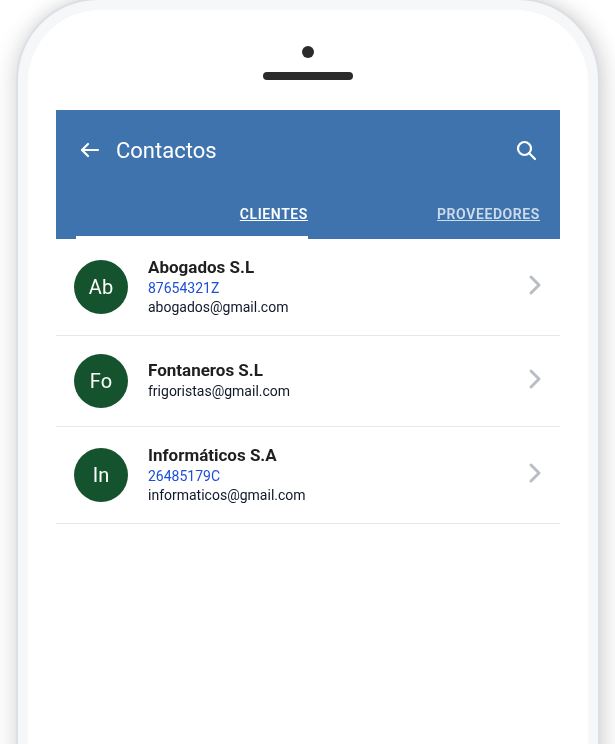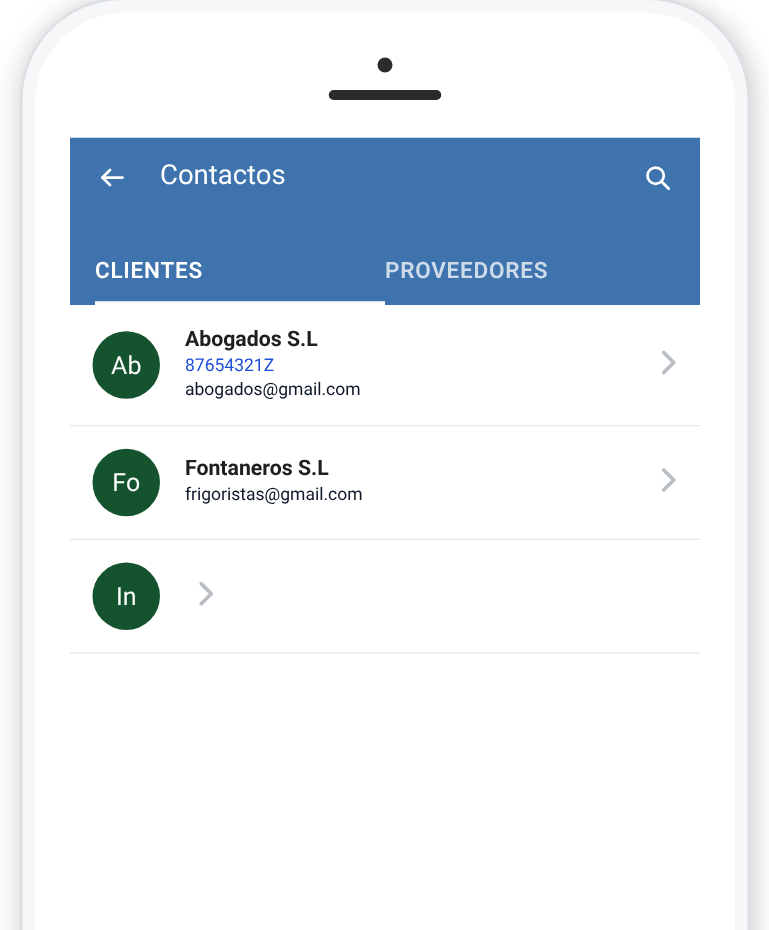--- a/index.html
+++ b/index.html
@@ -63,22 +63,22 @@
     flex-direction: column;
   }
   
   .header {
     background: #3f73ad;
     color: #ffffff;
     padding: 18px 20px 0 20px;
   }
   .header-top {
     display: flex;
-    align-items: flex-start;
-    gap: 24px;
+    align-items: center;
+    gap: 12px;
     height: 44px;
   }
   .back-btn {
     display: flex;
     align-items: center;
     justify-content: center;
     width: 28px;
     height: 28px;
     cursor: pointer;
   }
@@ -95,28 +95,29 @@
     height: 28px;
     cursor: pointer;
   }
   
   .tabs {
     display: flex;
     margin-top: 20px;
   }
   .tab {
     flex: 1;
-    text-align: left;
+    text-align: right;
     padding: 14px 0 14px 0;
-    font-size: 18px;
+    font-size: 14px;
     font-weight: 600;
     letter-spacing: 0.6px;
     color: rgba(255,255,255,0.75);
     cursor: pointer;
     border-bottom: 3px solid transparent;
+    text-decoration: underline;
   }
   .tab.active {
     color: #ffffff;
     border-bottom-color: #ffffff;
   }
   
   .list {
     flex: 1;
     overflow-y: auto;
     background: #ffffff;
@@ -224,20 +225,25 @@
           <div class="chevron">
             <svg width="14" height="22" viewBox="0 0 14 22" fill="none" stroke="currentColor" stroke-width="3" stroke-linecap="round" stroke-linejoin="round">
                 <polyline points="3 3 11 11 3 19"></polyline>
               </svg>
           </div>
         </div>
 
 
         <div class="row">
           <div class="avatar">In</div>
+          <div class="info">
+            <div class="name">Informáticos S.A</div>
+            <div class="code">26485179C</div>
+            <div class="email">informaticos@gmail.com</div>
+          </div>
           <div class="chevron">
             <svg width="14" height="22" viewBox="0 0 14 22" fill="none" stroke="currentColor" stroke-width="3" stroke-linecap="round" stroke-linejoin="round">
                 <polyline points="3 3 11 11 3 19"></polyline>
               </svg>
           </div>
         </div>
 
       </div>
 
     </div>

